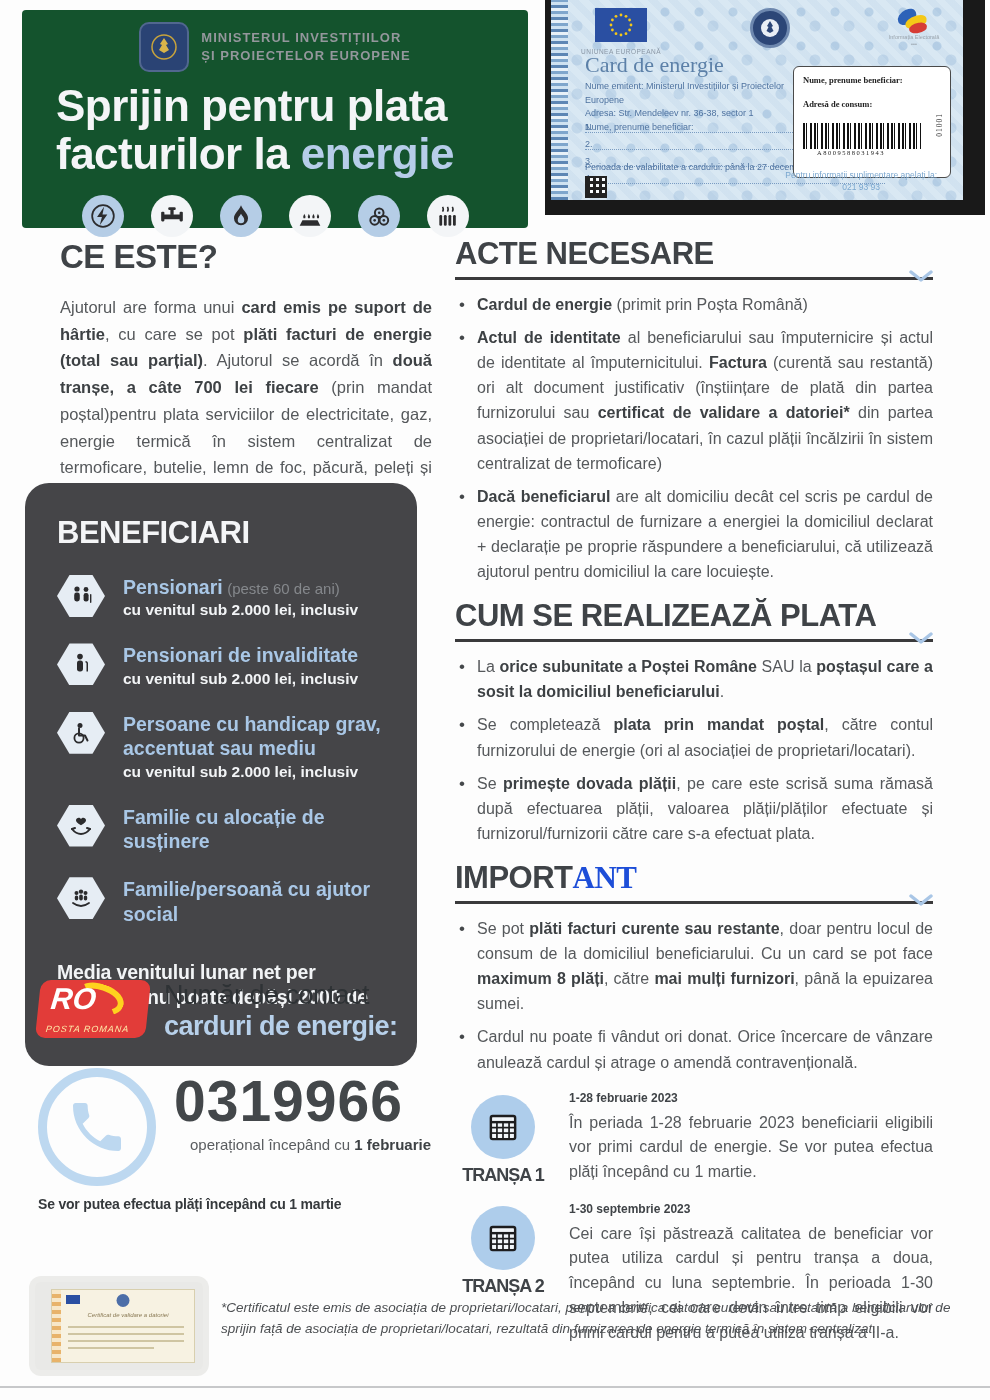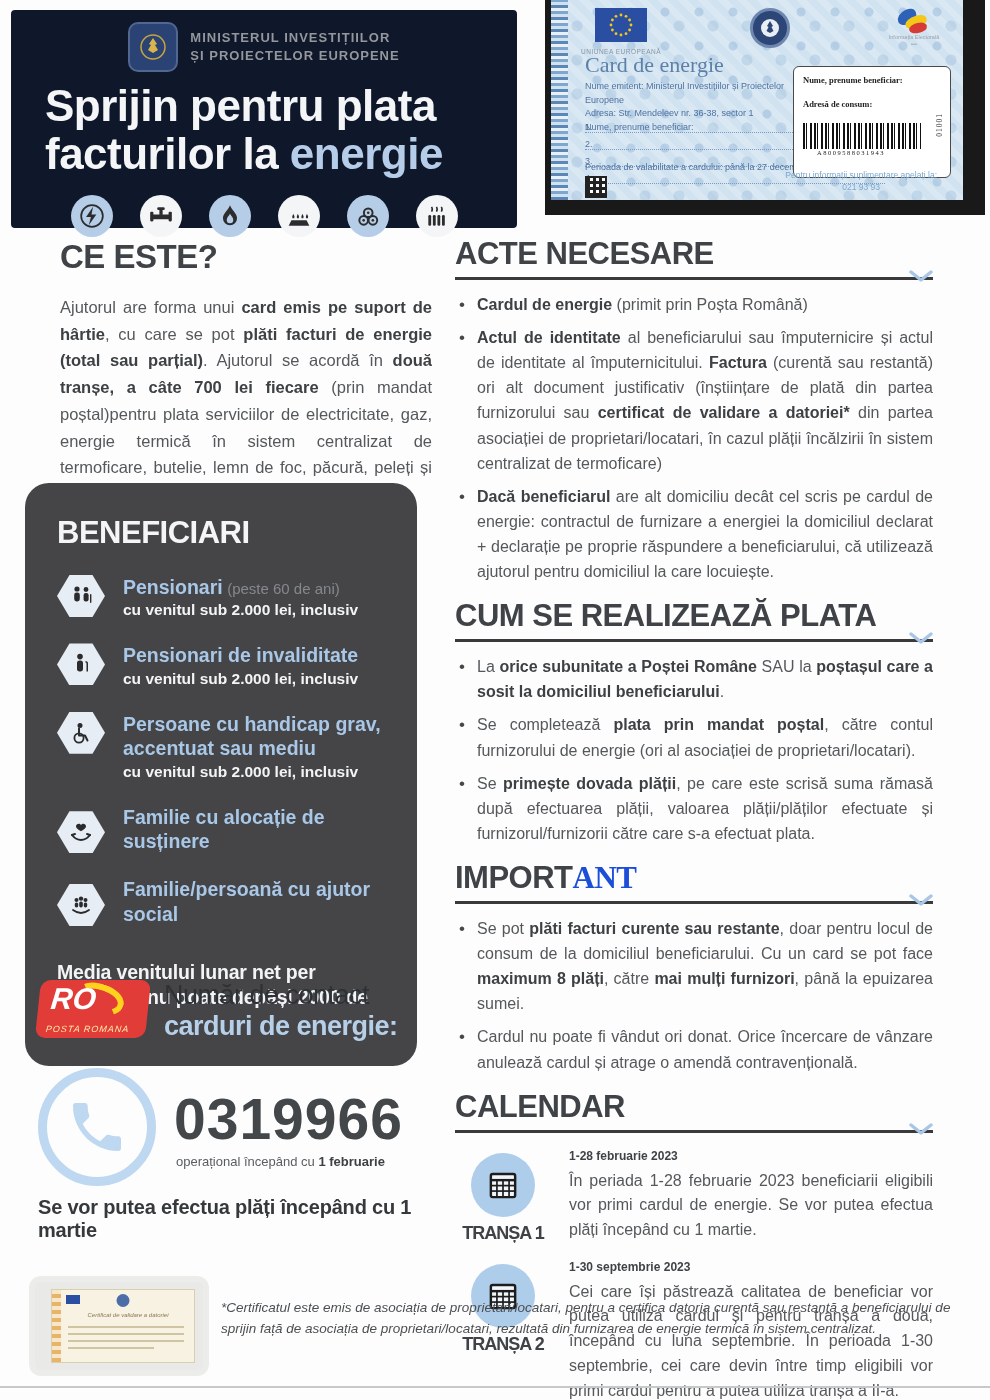--- a/index.html
+++ b/index.html
@@ -1,21 +1,21 @@
 <!DOCTYPE html>
 <html lang="ro"><head>
 <meta charset="utf-8">
 <style>
   * { margin:0; padding:0; box-sizing:border-box; }
   html,body { background:#ffffff; }
   body { font-family:"Liberation Sans", sans-serif; color:#54575a; }
   .page { position:relative; width:990px; height:1400px; background:#fdfdfd; overflow:hidden; margin:0 auto; }
 
   
-  .hdr { position:absolute; left:11px; top:10px; width:506px; height:218px; background:#0f172a; border-radius:4px; }
+  .hdr { position:absolute; left:22px; top:10px; width:506px; height:218px; background:#14532d; border-radius:4px; }
   .hdr-min { display:flex; align-items:center; justify-content:center; gap:12px; padding-top:12px; }
   .gov-logo { width:50px; height:50px; border-radius:10px; background:#2a4374; position:relative; flex:0 0 auto; border:2px solid #51678f; }
   .gov-logo svg { position:absolute; left:50%; top:50%; transform:translate(-50%,-50%); }
   .min-name { color:#94979c; font-size:13px; letter-spacing:1px; line-height:1.35; font-weight:600; }
   .hdr-title { color:#f4f5f7; font-weight:800; font-size:44px; line-height:1.1; padding:10px 0 0 34px; letter-spacing:-0.5px; }
   .hdr-title .accent { color:#b6cde9; }
   .icon-row { display:flex; justify-content:center; gap:27px; margin-top:16px; }
   .e-ic { width:42px; height:42px; border-radius:50%; display:flex; align-items:center; justify-content:center; }
   .e-ic.blue { background:#b5cde6; }
   .e-ic.white { background:#f3f5f7; }
@@ -69,41 +69,41 @@
 
   
   .ce-este { position:absolute; left:60px; top:238px; width:372px; }
   .ce-este h2 { font-size:33px; font-weight:800; color:#3f4347; letter-spacing:-0.5px; }
   .ce-este p { margin-top:18px; font-size:16.5px; line-height:1.62; text-align:justify; color:#55585b; }
   b { font-weight:700; color:#3d4144; }
 
   .benef { position:absolute; left:25px; top:483px; width:392px; background:#454548; border-radius:24px; padding:32px 28px 30px 32px; }
   .benef h2 { color:#f4f5f7; font-size:31px; font-weight:800; letter-spacing:-0.5px; }
   .b-item { display:flex; gap:18px; margin-top:24px; align-items:flex-start; }
-  .b-item.center { align-items:flex-end; }
+  .b-item.center { align-items:flex-start; }
   .hex { flex:0 0 48px; width:48px; height:42px; background:#e6edf4; display:flex; align-items:center; justify-content:center;
     clip-path:polygon(26% 0,74% 0,100% 50%,74% 100%,26% 100%,0 50%); }
   .b-txt .lbl { color:#a9c7e6; font-size:19.5px; font-weight:700; line-height:1.25; }
   .b-txt .note { color:#85888c; font-size:15px; font-weight:400; }
   .b-txt .sub { color:#f2f4f6; font-size:15.5px; font-weight:700; margin-top:2px; }
   .benef .foot { color:#f2f4f6; font-size:19.5px; font-weight:800; margin-top:34px; line-height:1.3; letter-spacing:-0.2px; }
 
   .contact { position:absolute; left:38px; top:980px; width:400px; }
   .contact-top { display:flex; gap:16px; align-items:flex-start; }
   .posta { flex:0 0 110px; width:110px; height:58px; background:#e23c39; border-radius:10px; transform:skewX(-6deg); position:relative; overflow:hidden; }
   .posta .ro { position:absolute; left:12px; top:2px; color:#fff; font-style:italic; font-weight:800; font-size:30px; z-index:2; }
   .posta .horn { position:absolute; left:34px; top:4px; width:52px; height:30px; border:6px solid #ffd21e; border-left-color:transparent; border-bottom-color:transparent; border-radius:50%; transform:rotate(18deg); }
   .posta .pr { position:absolute; left:10px; bottom:4px; color:#ffe9a8; font-size:9px; font-style:italic; letter-spacing:1px; }
   .contact-title1 { font-size:27px; font-weight:400; color:#2e3235; letter-spacing:-0.5px; }
   .contact-title2 { font-size:27px; font-weight:800; color:#b7d0ea; letter-spacing:-0.5px; }
-  .phone-row { display:flex; align-items:center; gap:18px; margin-top:26px; }
+  .phone-row { display:flex; gap:18px; margin-top:26px; }
   .phone-circ { flex:0 0 118px; width:118px; height:118px; border-radius:50%; border:9px solid #bdd8f0; display:flex; align-items:center; justify-content:center; }
   .phone-num { font-size:57px; font-weight:800; color:#43474a; letter-spacing:1px; }
-  .phone-note { font-size:13px; color:#5a5d60; margin-top:2px; margin-left:2px; }
-  .contact-foot { position:absolute; left:38px; top:1196px; width:400px; font-size:20px; font-weight:800; color:#35393c; letter-spacing:-0.2px; }
+  .phone-note { font-size:15px; color:#5a5d60; margin-top:2px; margin-left:16px; }
+  .contact-foot { position:absolute; left:38px; top:1196px; width:400px; font-size:14px; font-weight:800; color:#35393c; letter-spacing:-0.2px; }
 
   
   .rcol { position:absolute; left:455px; top:236px; width:478px; }
   .rcol section { margin-bottom:14px; }
   ul.blt { list-style:none; margin-top:12px; }
   ul.blt li { position:relative; padding-left:22px; font-size:16px; line-height:1.57; text-align:justify; color:#55585b; margin-bottom:8px; }
   ul.blt li::before { content:"•"; position:absolute; left:4px; top:0; color:#45484b; font-size:17px; }
 
   .cal-row { display:flex; gap:18px; margin-top:16px; }
   .cal-ic { flex:0 0 96px; text-align:center; }
@@ -431,29 +431,20 @@
         </span>
         <div class="rule"></div>
       </div>
       <ul class="blt">
         <li><span>Se pot </span><b>plăti facturi curente sau restante</b><span>, doar pentru locul de consum de la domiciliul beneficiarului. Cu un card se pot face </span><b>maximum 8 plăți</b><span>, către </span><b>mai mulți furnizori</b><span>, până la epuizarea sumei.</span></li>
         <li><span>Cardul nu poate fi vândut ori donat. Orice încercare de vânzare anulează cardul și atrage o amendă contravențională.</span></li>
       </ul>
     </section>
 
     <section>
-      <div class="sec-h">
-        <h2>CALENDAR</h2>
-        <span class="chev">
-          <svg width="24" height="13">
-              <path d="M2 2 L12 10 L22 2" stroke="#a9c6e6" stroke-width="3.4" fill="none" stroke-linecap="round" stroke-linejoin="round"></path>
-            </svg>
-        </span>
-        <div class="rule"></div>
-      </div>
 
       <div class="cal-row">
         <div class="cal-ic">
           <div class="cal-circ">
             <svg width="34" height="34" viewBox="0 0 28 28">
                 <rect x="4" y="5" width="20" height="19" rx="1.5" fill="#f2f6fa" stroke="#1d1d1f" stroke-width="2"></rect>
                 <line x1="4" y1="10" x2="24" y2="10" stroke="#1d1d1f" stroke-width="2"></line>
                 <g stroke="#1d1d1f" stroke-width="1.4">
                   <line x1="9" y1="10" x2="9" y2="24"></line>
                   <line x1="14" y1="10" x2="14" y2="24"></line>

